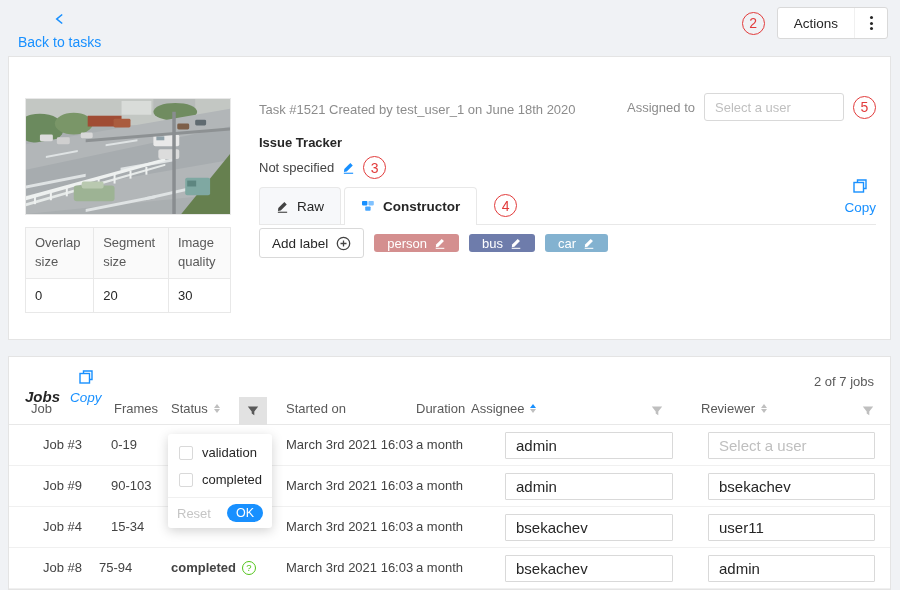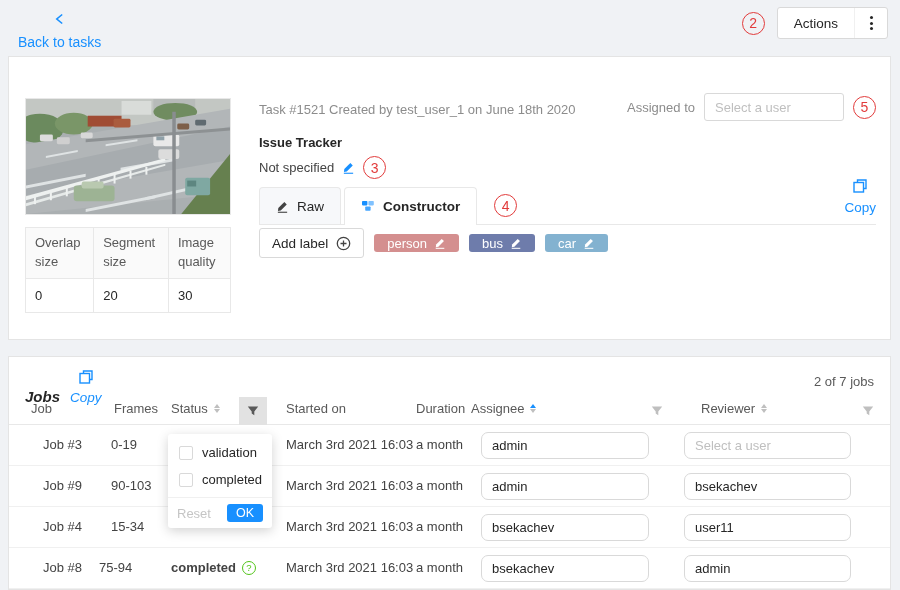--- a/index.html
+++ b/index.html
@@ -74,33 +74,33 @@
   .sorter .up { border-bottom:4.5px solid #bfbfbf; }
   .sorter .dn { border-top:4.5px solid #bfbfbf; }
   .sorter .up.on { border-bottom-color:#1890ff; }
   .funnel-cell { position:absolute; top:0; width:28px; height:28px; display:flex; align-items:center; justify-content:center; cursor:pointer; }
   .funnel-cell.active { background:#e2e2e2; }
 
   .jrows { position:absolute; left:0; top:68px; width:100%; }
   .jrow { position:relative; height:41px; border-bottom:1px solid #f0f0f0; }
   .jrow .cell { position:absolute; top:12px; font-size:13px; color:#434343; }
   .job-link { font-size:13px; }
-  .user-input { position:absolute; top:7px; height:27px; border:1px solid #d9d9d9; border-radius:7px; padding:0 10px; font-size:13px; font-family:inherit; color:#262626; }
+  .user-input { position:absolute; top:7px; height:27px; border:1px solid #d9d9d9; border-radius:1px; padding:0 10px; font-size:15px; font-family:inherit; color:#262626;margin-left:24px; }
   .status-done { color:#52c41a; font-weight:600; display:flex; align-items:center; gap:6px; }
   .q-circle { display:inline-flex; align-items:center; justify-content:center; width:14px; height:14px;
               border:1px solid #52c41a; border-radius:50%; color:#52c41a; font-size:9.5px; font-weight:400; }
 
   
   .filter-dd { position:absolute; left:159px; top:77px; width:104px; background:#fff; border-radius:3px;
                box-shadow:0 3px 12px rgba(0,0,0,0.18); z-index:20; padding-top:5px; }
   .fd-item { display:flex; align-items:center; gap:9px; padding:6px 11px; font-size:13px; color:#262626; cursor:pointer; }
   .checkbox { width:14px; height:14px; border:1px solid #d9d9d9; border-radius:2px; background:#fff; flex:0 0 auto; }
   .fd-footer { margin-top:4px; border-top:1px solid #f0f0f0; padding:6px 9px; display:flex; align-items:center; justify-content:space-between; }
   .fd-reset { color:#c5c5c5; font-size:13px; cursor:default; }
-  .fd-ok { background:#1890ff; color:#fff; font-size:12.5px; padding:2px 9px; border-radius:3px; border:none; cursor:pointer; font-family:inherit; }
+  .fd-ok { background:#1890ff; color:#fff; font-size:12.5px; padding:2px 9px; border-radius:9px; border:none; cursor:pointer; font-family:inherit; }
 
   .icon-svg { display:block; }
 </style>
 </head>
 <body>
 
 <div class="topbar-back link">
   <svg class="icon-svg" width="9" height="12" viewBox="0 0 10 12" fill="none" stroke="#1890ff" stroke-width="1.8">
       <path d="M8 1 L2 6 L8 11"></path>
     </svg>

